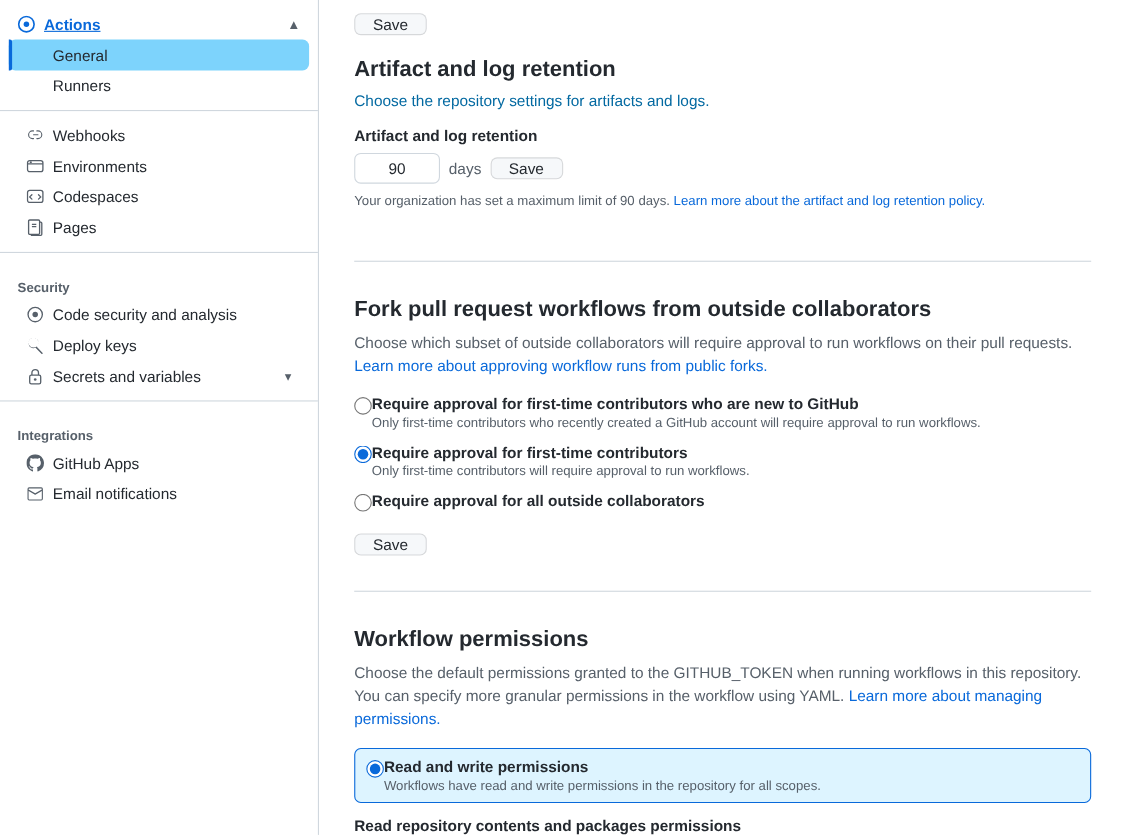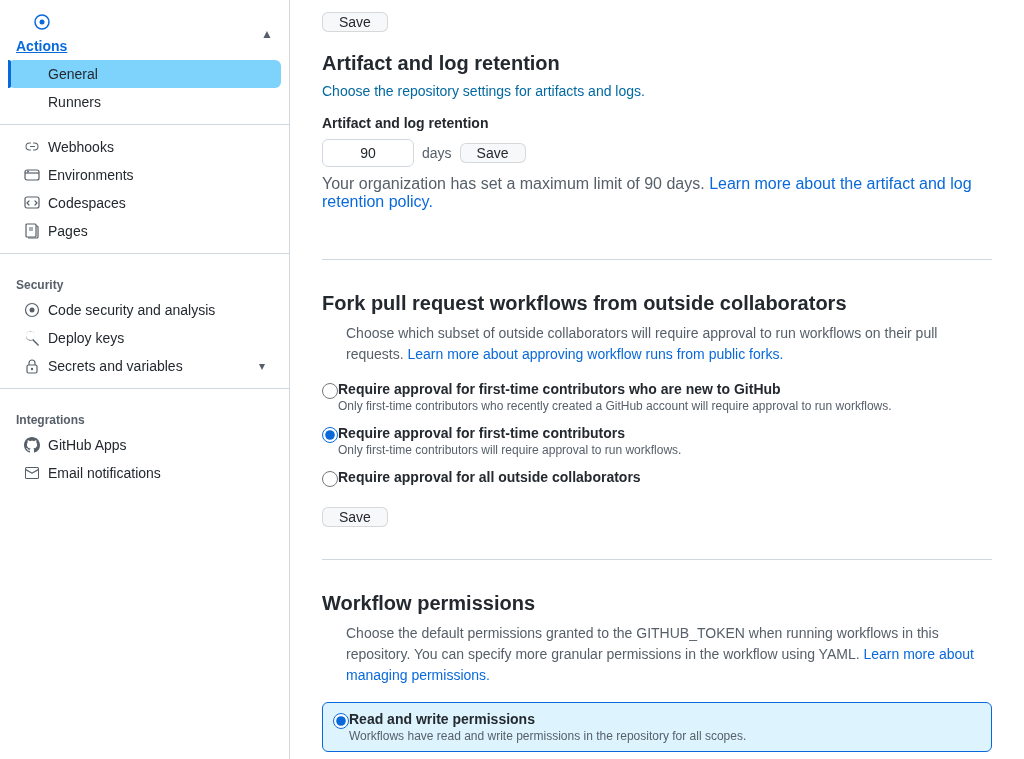--- a/index.html
+++ b/index.html
@@ -70,21 +70,20 @@
       font-size: 14px;
       font-weight: 600;
       color: #0969da;
       cursor: pointer;
     }
 
     .sidebar-top-item .left {
       display: flex;
       align-items: center;
       gap: 8px;
-      flex-direction: column;
     }
 
     .sidebar-divider {
       border: none;
       border-top: 1px solid #d0d7de;
       margin: 8px 0;
     }
 
     
     .main {
@@ -130,36 +129,36 @@
     }
 
     .input-row {
       display: flex;
       align-items: center;
       gap: 8px;
       margin-bottom: 8px;
     }
 
     .number-input {
-      width: 92px;
+      width: 78px;
       padding: 5px 12px;
       border: 1px solid #d0d7de;
       border-radius: 6px;
       font-size: 14px;
       color: #24292f;
       text-align: center;
     }
 
     .days-label {
       font-size: 14px;
       color: #57606a;
     }
 
     .hint-text {
-      font-size: 16px;
+      font-size: 12px;
       color: #57606a;
       margin-bottom: 16px;
     }
 
     .hint-text a, .link {
       color: #0969da;
       text-decoration: none;
     }
 
     
@@ -214,21 +213,20 @@
       font-size: 12px;
       color: #57606a;
     }
 
     
     .fork-desc {
       font-size: 14px;
       color: #57606a;
       margin-bottom: 16px;
       line-height: 1.5;
-      margin-left: 24px;
     }
 
     
     .icon-svg {
       display: inline-flex;
       align-items: center;
       justify-content: center;
       width: 16px;
       height: 16px;
       flex-shrink: 0;

